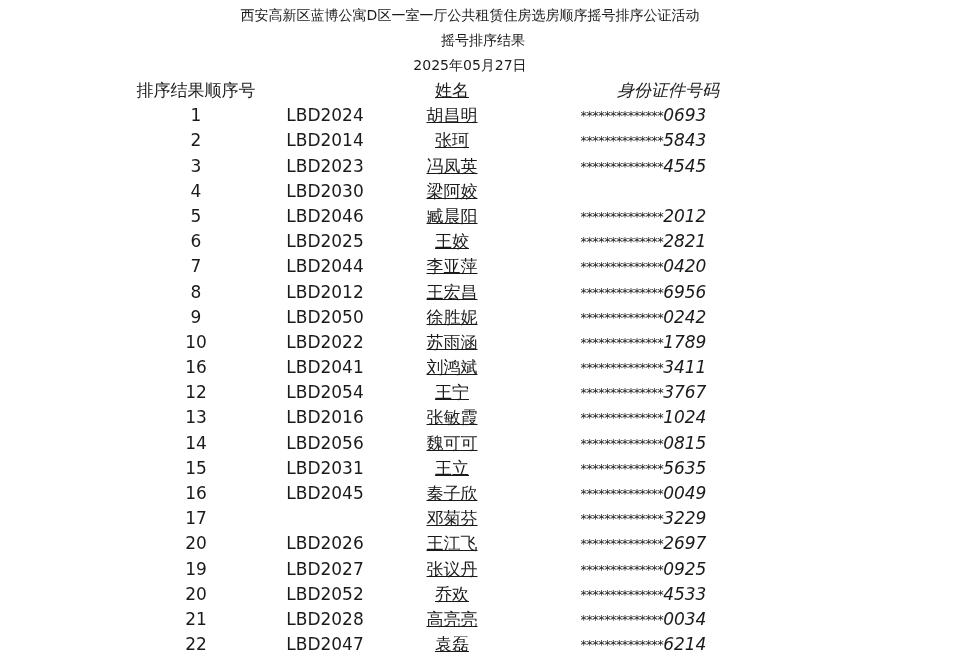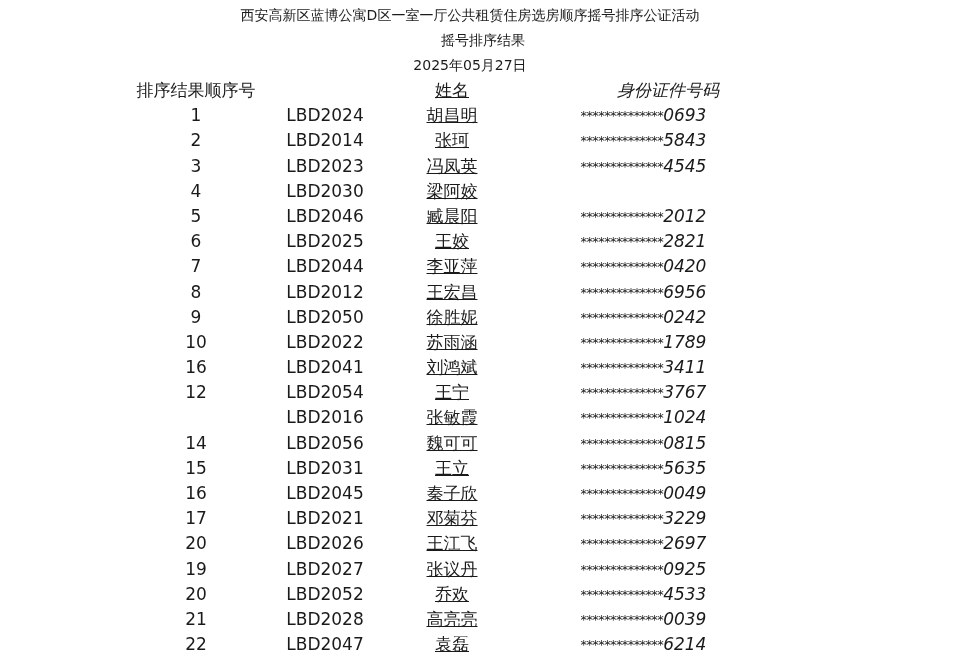--- a/index.html
+++ b/index.html
@@ -150,20 +150,21 @@
     <span class="cell c3">刘鸿斌</span>
     <span class="cell c4"><span class="stars">**************</span><span class="last4">3411</span></span>
   </div>
         <div class="row body">
     <span class="cell c1">12</span>
     <span class="cell c2">LBD2054</span>
     <span class="cell c3">王宁</span>
     <span class="cell c4"><span class="stars">**************</span><span class="last4">3767</span></span>
   </div>
         <div class="row body">
+    <span class="cell c1">13</span>
     <span class="cell c2">LBD2016</span>
     <span class="cell c3">张敏霞</span>
     <span class="cell c4"><span class="stars">**************</span><span class="last4">1024</span></span>
   </div>
         <div class="row body">
     <span class="cell c1">14</span>
     <span class="cell c2">LBD2056</span>
     <span class="cell c3">魏可可</span>
     <span class="cell c4"><span class="stars">**************</span><span class="last4">0815</span></span>
   </div>
@@ -174,21 +175,20 @@
     <span class="cell c4"><span class="stars">**************</span><span class="last4">5635</span></span>
   </div>
         <div class="row body">
     <span class="cell c1">16</span>
     <span class="cell c2">LBD2045</span>
     <span class="cell c3">秦子欣</span>
     <span class="cell c4"><span class="stars">**************</span><span class="last4">0049</span></span>
   </div>
         <div class="row body">
     <span class="cell c1">17</span>
-    <span class="cell c2">LBD2021</span>
     <span class="cell c3">邓菊芬</span>
     <span class="cell c4"><span class="stars">**************</span><span class="last4">3229</span></span>
   </div>
         <div class="row body">
     <span class="cell c1">20</span>
     <span class="cell c2">LBD2026</span>
     <span class="cell c3">王江飞</span>
     <span class="cell c4"><span class="stars">**************</span><span class="last4">2697</span></span>
   </div>
         <div class="row body">
@@ -200,21 +200,21 @@
         <div class="row body">
     <span class="cell c1">20</span>
     <span class="cell c2">LBD2052</span>
     <span class="cell c3">乔欢</span>
     <span class="cell c4"><span class="stars">**************</span><span class="last4">4533</span></span>
   </div>
         <div class="row body">
     <span class="cell c1">21</span>
     <span class="cell c2">LBD2028</span>
     <span class="cell c3">高亮亮</span>
-    <span class="cell c4"><span class="stars">**************</span><span class="last4">0039</span></span>
+    <span class="cell c4"><span class="stars">**************</span><span class="last4">0034</span></span>
   </div>
         <div class="row body">
     <span class="cell c1">22</span>
     <span class="cell c2">LBD2047</span>
     <span class="cell c3">袁磊</span>
     <span class="cell c4"><span class="stars">**************</span><span class="last4">6214</span></span>
   </div>
       </div>
   </div>
 </div>

